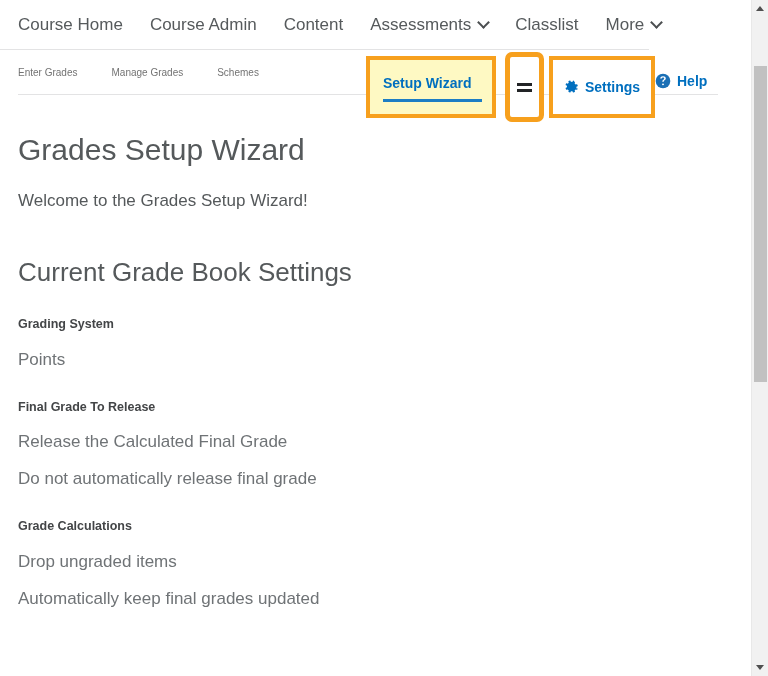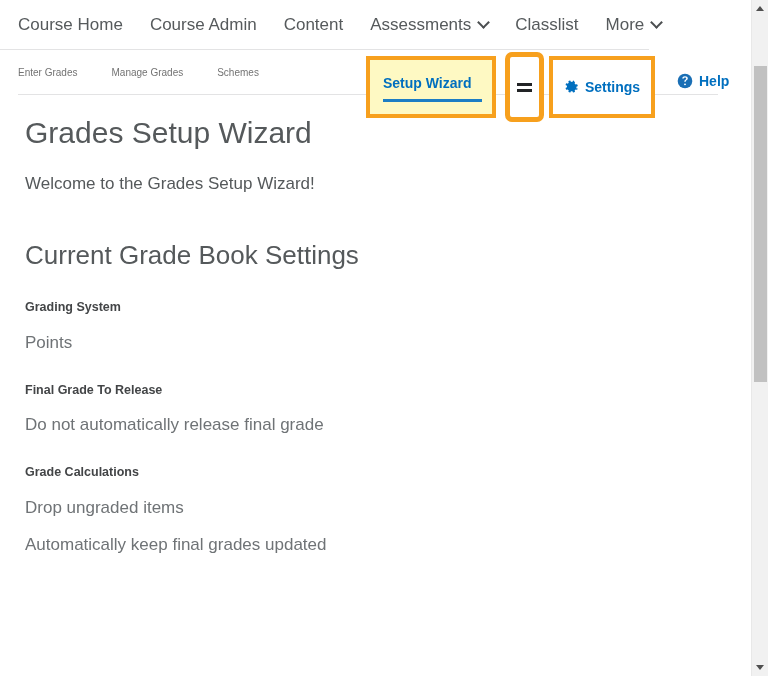--- a/index.html
+++ b/index.html
@@ -185,34 +185,34 @@
     font-weight: bold;
     display: flex;
     align-items: center;
     white-space: nowrap;
     cursor: pointer;
   }
   .link-blue svg { margin-right: 6px; display: block; }
 
   .help-link {
     position: absolute;
-    left: 677px;
+    left: 655px;
     top: 73px;
     display: flex;
     align-items: flex-start;
     z-index: 4;
   }
 
   
   .content {
     position: absolute;
     left: 0;
-    top: 98px;
+    top: 115px;
     width: 651px;
-    padding-left: 25px;
+    padding-left: 18px;
     box-sizing: border-box;
   }
   .h1 {
     color: #55595b;
     font-size: 30px;
     font-weight: normal;
     line-height: 1;
     margin: 0;
     padding-top: 20px;
   }
@@ -360,20 +360,21 @@
     <p class="lead">Welcome to the Grades Setup Wizard!</p>
     <h2 class="h2">Current Grade Book Settings</h2>
 
     <div class="section">
       <p class="sec-label">Grading System</p>
       <p class="sec-value">Points</p>
     </div>
 
     <div class="section">
       <p class="sec-label">Final Grade To Release</p>
+      <p class="sec-value">Release the Calculated Final Grade</p>
       <p class="sec-value">Do not automatically release final grade</p>
     </div>
 
     <div class="section">
       <p class="sec-label">Grade Calculations</p>
       <p class="sec-value">Drop ungraded items</p>
       <p class="sec-value">Automatically keep final grades updated</p>
     </div>
   </div>
 

